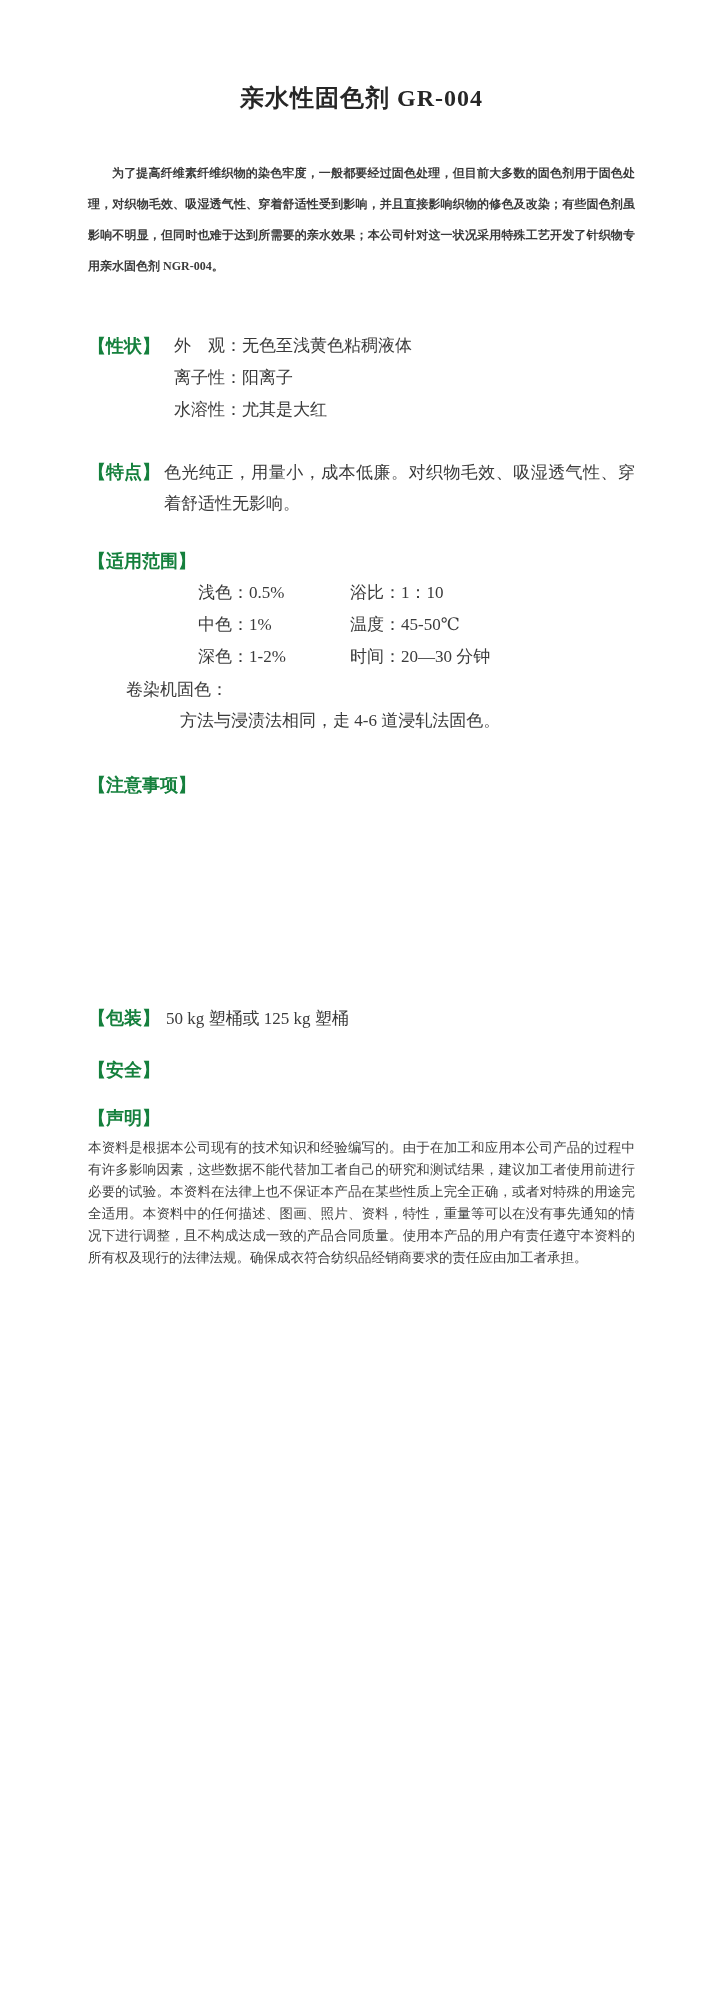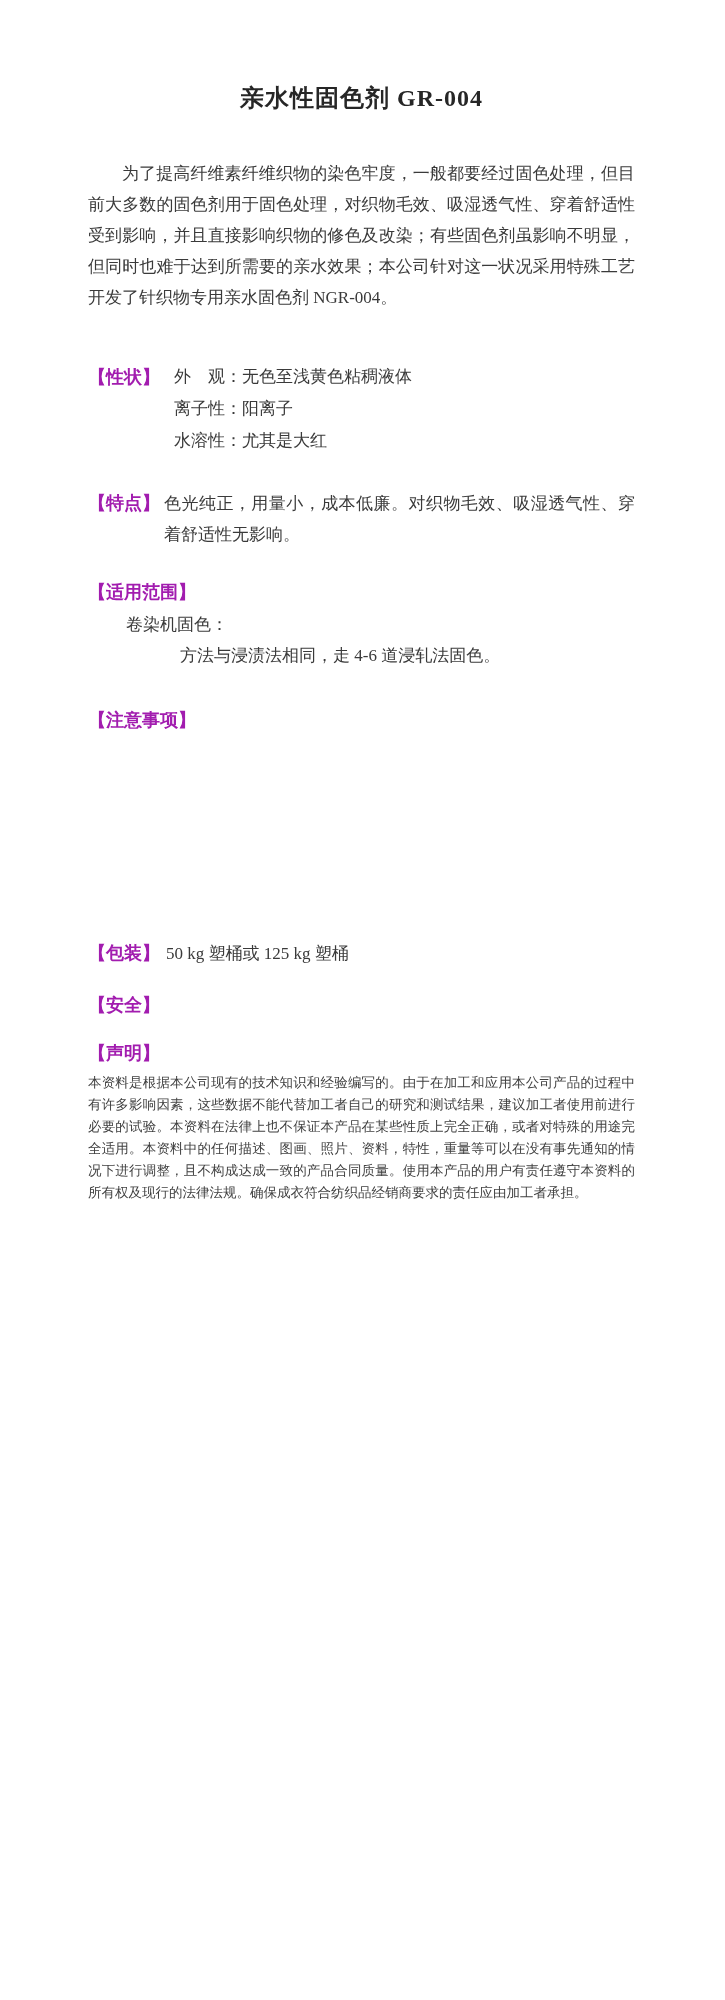--- a/index.html
+++ b/index.html
@@ -24,29 +24,30 @@
   .title {
     margin: 0;
     text-align: center;
     font-size: 24px;
     font-weight: bold;
     color: #262626;
     letter-spacing: 1px;
   }
   .intro {
     margin: 44px 0 0 0;
-    font-size: 17px;
+    font-size: 12px;
     line-height: 31px;
     text-indent: 2em;
     text-align: justify;
+    font-weight: bold;
   }
   .label {
     font-weight: bold;
     font-size: 18px;
-    color: #a21caf;
+    color: #15803d;
     white-space: nowrap;
   }
   .block {
     display: block;
   }
   
   .props {
     display: flex;
     margin-top: 48px;
     font-size: 17px;
@@ -118,20 +119,34 @@
   </div>
 
   <div class="feat">
     <span class="label">【特点】</span>
     <p class="feat-text">色光纯正，用量小，成本低廉。对织物毛效、吸湿透气性、穿着舒适性无影响。</p>
   </div>
 
   <div class="scope">
     <span class="label block">【适用范围】</span>
 
+    <div class="proc-table">
+      <div class="proc-row">
+        <span class="pl">浅色：0.5%</span>
+        <span class="pr">浴比：1：10</span>
+      </div>
+      <div class="proc-row">
+        <span class="pl">中色：1%</span>
+        <span class="pr">温度：45-50℃</span>
+      </div>
+      <div class="proc-row">
+        <span class="pl">深色：1-2%</span>
+        <span class="pr">时间：20—30 分钟</span>
+      </div>
+    </div>
 
     <div class="proc-heading">卷染机固色：</div>
     <div class="jigger-text">方法与浸渍法相同，走 4-6 道浸轧法固色。</div>
   </div>
 
   <div class="inline-sec">
     <span class="label">【注意事项】</span>
   </div>
 
   <div class="inline-sec packaging">

